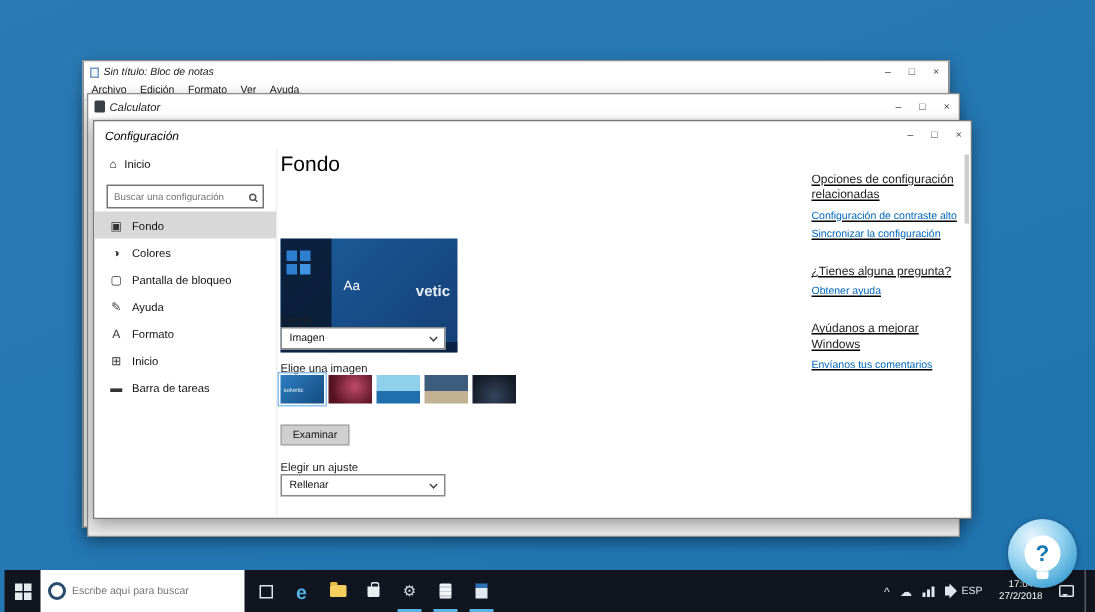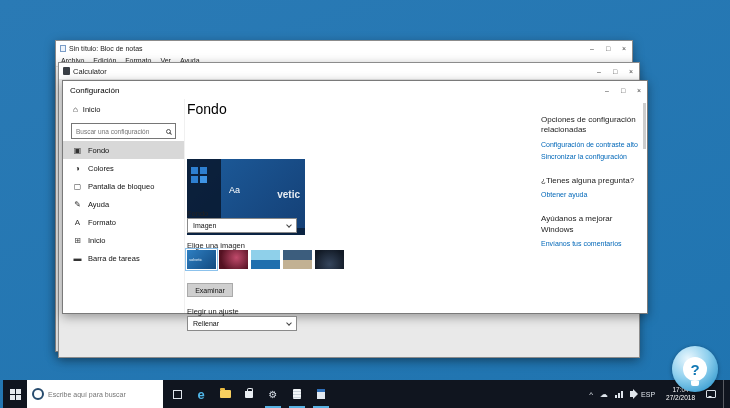--- a/index.html
+++ b/index.html
@@ -4,40 +4,40 @@
 <style>
   *{margin:0;padding:0;box-sizing:border-box;}
   html,body{width:730px;height:408px;}
   body{font-family:"Liberation Sans","DejaVu Sans",sans-serif;overflow:hidden;}
 
   .desktop{position:relative;width:730px;height:408px;overflow:hidden;
     background:linear-gradient(160deg,#2a7ab5,var(--desktop,#1f74b0));}
 
   
   .win{position:absolute;background:#fff;border:1px solid #8c8c8c;box-shadow:0 3px 10px rgba(0,0,0,.35);}
-  .titlebar{display:flex;align-items:center;height:14px;padding-left:4px;background:#fff;}
+  .titlebar{display:flex;align-items:center;height:14px;padding-left:4px;background:#fff;font-style:italic;}
   .t-title{font-size:7px;color:#222;margin-left:3px;flex:1 1 auto;white-space:nowrap;overflow:hidden;}
   .winctl{width:16px;height:100%;display:flex;align-items:center;justify-content:center;
     font-size:7px;color:#444;cursor:default;}
 
   
   .notepad{left:55px;top:40px;width:578px;height:312px;}
   .np-icon{width:6px;height:7px;background:#eef4fb;border:1px solid #7a9cc6;flex:none;}
   .np-menubar{display:flex;gap:9px;height:12px;align-items:center;padding-left:5px;
     font-size:7px;color:#222;border-bottom:1px solid #e3e3e3;}
 
   
   .calc{left:58px;top:62px;width:582px;height:296px;}
   .calc .titlebar{height:16px;}
   .calc .t-title{font-size:7.5px;}
   .calc-icon{width:7px;height:8px;background:#3a3f46;border-radius:1px;flex:none;}
   .calc-body{position:absolute;left:0;right:0;top:16px;bottom:0;background:#e9e9e9;}
 
   
-  .settings{left:62px;top:80px;width:586px;height:234px;border-color:#7a7a7a;}
+  .settings{left:62px;top:80px;width:586px;height:266px;border-color:#7a7a7a;}
   .settings .titlebar{height:18px;}
   .settings .t-title{font-size:8px;color:#000;}
   .s-body{position:absolute;left:0;right:0;top:18px;bottom:0;display:flex;background:#fff;}
   .s-scroll{position:absolute;right:1px;top:22px;width:3px;height:46px;background:#cdcdcd;}
 
   .s-side{width:122px;flex:none;padding-top:2px;border-right:1px solid #f0f0f0;}
   .s-home{display:flex;align-items:center;gap:5px;padding:4px 10px;font-size:7.5px;color:#111;}
   .s-home .ic{font-size:8px;}
   .s-search{display:flex;align-items:center;margin:5px 8px 2px;height:16px;border:1px solid #767676;padding:0 4px;background:#fff;}
   .s-search input{flex:1;border:none;outline:none;background:transparent;font-family:inherit;
@@ -79,21 +79,21 @@
   .th1{background:linear-gradient(135deg,#2e7fc2,#134a80);}
   .th1 span{position:absolute;left:2px;top:7px;font-size:4px;color:#eaf4fb;}
   .th2{background:radial-gradient(circle at 60% 40%,#c04a6b,#551222 75%);}
   .th3{background:linear-gradient(#8fd0ea 55%,#1f6fae 55%);}
   .th4{background:linear-gradient(#3c5d7d 55%,#c2b193 55%);}
   .th5{background:radial-gradient(circle at 50% 75%,#35455c,#121a26 80%);}
 
   .btn{position:absolute;left:2px;top:184px;width:46px;height:14px;background:#cfcfcf;
     border:1px solid #aaa;font-size:7px;color:#111;display:flex;align-items:center;justify-content:center;cursor:default;}
 
-  .s-right{position:absolute;left:356px;top:16px;width:102px;}
+  .s-right{position:absolute;left:356px;top:16px;width:102px;text-decoration:underline;}
   .r-hd{font-size:8px;color:#1c1c1c;line-height:1.3;margin-bottom:5px;}
   .r-hd.gap{margin-top:16px;}
   .r-link{display:block;font-size:7px;color:var(--link,#0067b8);margin-bottom:5px;text-decoration:none;cursor:pointer;}
 
   
   .taskbar{position:absolute;left:3px;right:0;bottom:0;height:28px;background:var(--taskbar,#10151f);z-index:50;}
   .tb-start{position:absolute;left:0;top:0;width:24px;height:28px;display:flex;align-items:center;justify-content:center;cursor:pointer;}
   .winlogo{display:grid;grid-template-columns:5px 5px;grid-template-rows:5px 5px;gap:1px;}
   .winlogo i{background:#e6eaee;}
   .tb-search{position:absolute;left:24px;top:0;width:136px;height:28px;background:#fff;

